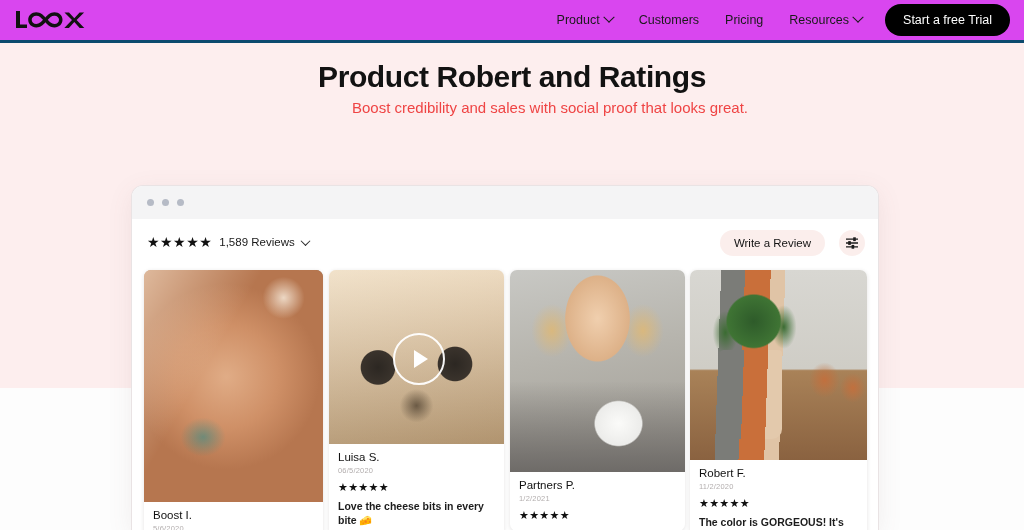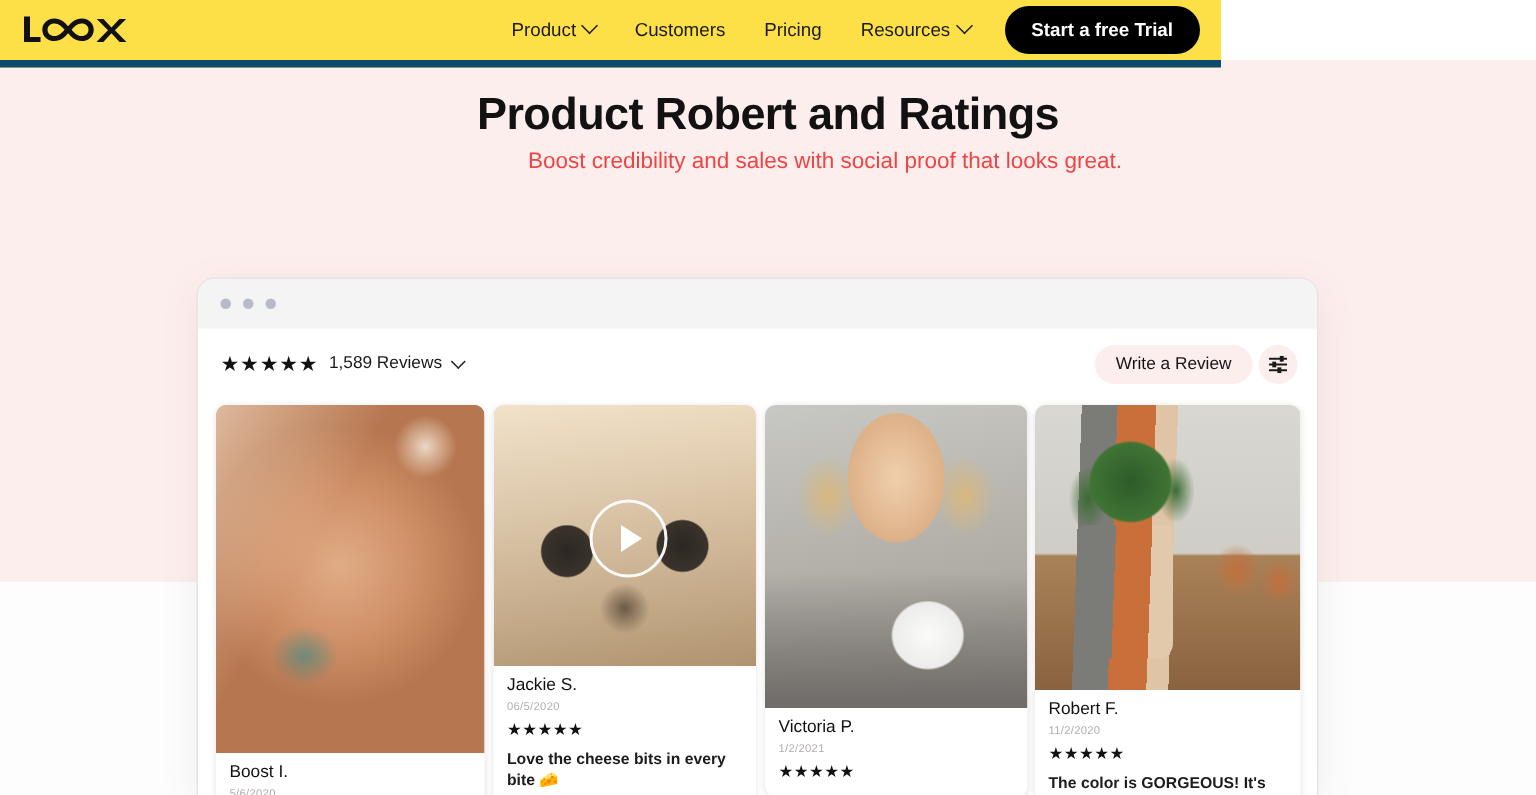--- a/index.html
+++ b/index.html
@@ -17,25 +17,25 @@
     width: 1024px;
     height: 530px;
     overflow: hidden;
     background: #ffffff;
   }
 
   
   .navbar {
     position: absolute;
     top: 0; left: 0;
-    width: 814px;
+    width: 1024px;
     height: 40px;
-    background: #fde047;
+    background: #d946ef;
     z-index: 30;
-    border-bottom: 5px solid #0c4a6e;
+    border-bottom: 3px solid #0c4a6e;
   }
 
   .logo {
     position: absolute;
     left: 14px;
     top: 8px;
     display: flex;
     align-items: center;
     height: 24px;
   }
@@ -66,21 +66,21 @@
     width: 7px; height: 7px;
     border-right: 1.6px solid #1a1a1a;
     border-bottom: 1.6px solid #1a1a1a;
     transform: rotate(45deg) translate(-2px,-2px);
   }
   .cta-btn {
     margin-left: 10px;
     background: #000000;
     color: #ffffff;
     font-size: 12.5px;
-    font-weight: 700;
+    font-weight: 400;
     border-radius: 18px;
     padding: 9px 18px;
     cursor: pointer;
     white-space: nowrap;
     border: none;
     font-family: "Liberation Sans", sans-serif;
   }
 
   
   .hero-bg {
@@ -176,21 +176,21 @@
     border-right: 1.5px solid #2a2a2a;
     border-bottom: 1.5px solid #2a2a2a;
     transform: rotate(45deg) translate(-1px,-1px);
   }
 
   .head-actions {
     position: absolute;
     right: 13px; top: 0;
     display: flex;
     align-items: flex-start;
-    gap: 4px;
+    gap: 14px;
   }
   .write-review {
     background: #fbeeec;
     color: #141414;
     font-size: 11.5px;
     border-radius: 16px;
     padding: 7px 14px;
     border: none;
     cursor: pointer;
     font-family: "Liberation Sans", sans-serif;
@@ -438,36 +438,36 @@
 
         <div class="col col2">
           <div class="card">
             <div class="card-photo" style="height:174px">
               <div class="ph photo-soap"></div>
               <div class="play-overlay">
                 <span class="play-tri"></span>
               </div>
             </div>
             <div class="card-meta">
-              <div class="reviewer">Jackie S.</div>
+              <div class="reviewer">Luisa S.</div>
               <div class="rev-date">06/5/2020</div>
               <div class="stars sm">★★★★★</div>
               <div class="rev-text">Love the cheese bits in every bite 🧀</div>
             </div>
           </div>
 
         </div>
 
         <div class="col col3">
           <div class="card">
             <div class="card-photo" style="height:202px">
               <div class="ph photo-mug"></div>
             </div>
             <div class="card-meta">
-              <div class="reviewer">Victoria P.</div>
+              <div class="reviewer">Partners P.</div>
               <div class="rev-date">1/2/2021</div>
               <div class="stars sm">★★★★★</div>
             </div>
           </div>
         </div>
 
         <div class="col col4">
           <div class="card">
             <div class="card-photo" style="height:190px">
               <div class="ph photo-plant"></div>

